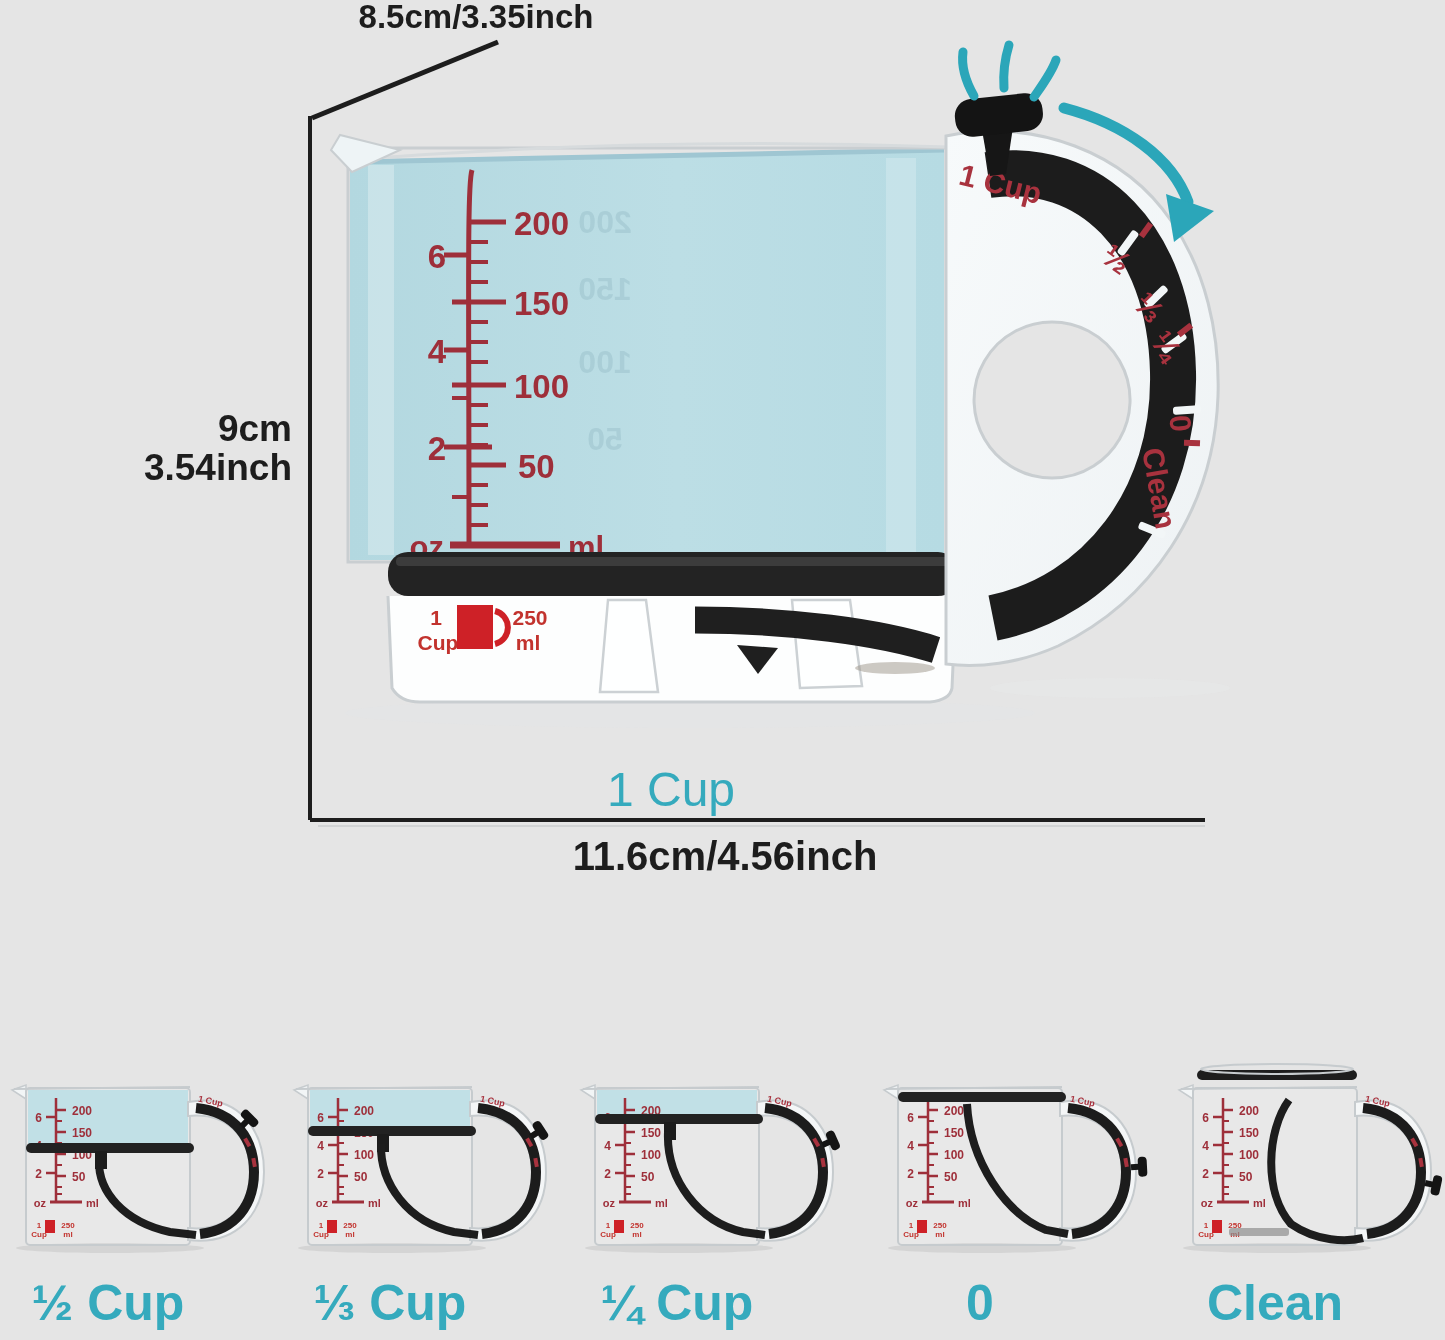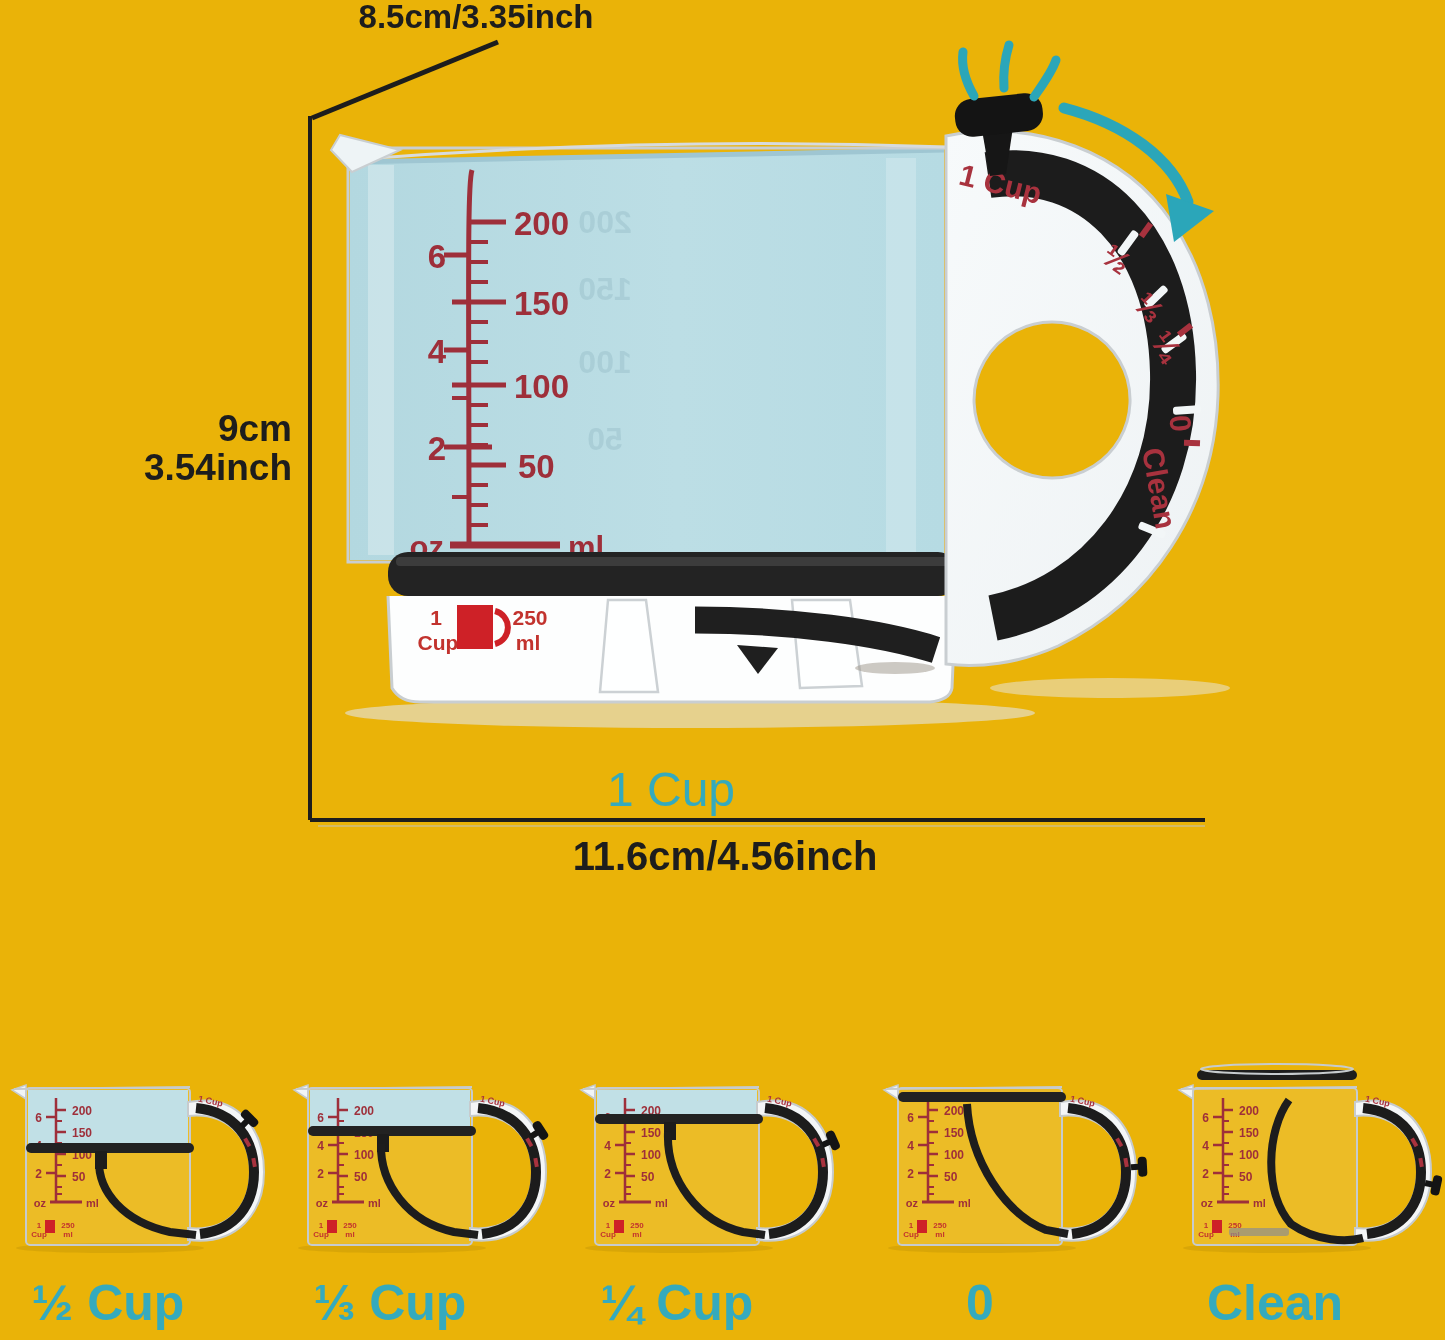--- a/index.html
+++ b/index.html
@@ -1,16 +1,16 @@
 <!DOCTYPE html>
 <html><head>
 <meta charset="utf-8">
 <style>
   html,body{margin:0;padding:0;background:#ffffff;}
-  #stage{position:relative;width:1445px;height:1340px;background:#eab308;overflow:hidden;}
+  #stage{position:relative;width:1445px;height:1340px;background:#e5e5e5;overflow:hidden;}
   svg{position:absolute;left:0;top:0;}
   text{font-family:"Liberation Sans", sans-serif;}
   .dim-top   {font:bold 33px "Liberation Sans",sans-serif;fill:#1d1d1d;}
   .dim-side  {font:bold 37px "Liberation Sans",sans-serif;fill:#1d1d1d;}
   .dim-bot   {font:bold 40px "Liberation Sans",sans-serif;fill:#1d1d1d;}
   .teal-label{font:500 48px "Liberation Sans",sans-serif;fill:#35aabd;}
   .thumb-label{font:600 50px "Liberation Sans",sans-serif;fill:#35aabd;}
   .scale-num {font:bold 33px "Liberation Sans",sans-serif;fill:#9e2f3a;}
   .scale-unit{font:bold 31px "Liberation Sans",sans-serif;fill:#9e2f3a;}
   .faint-num {font:bold 32px "Liberation Sans",sans-serif;fill:#86afbb;}

